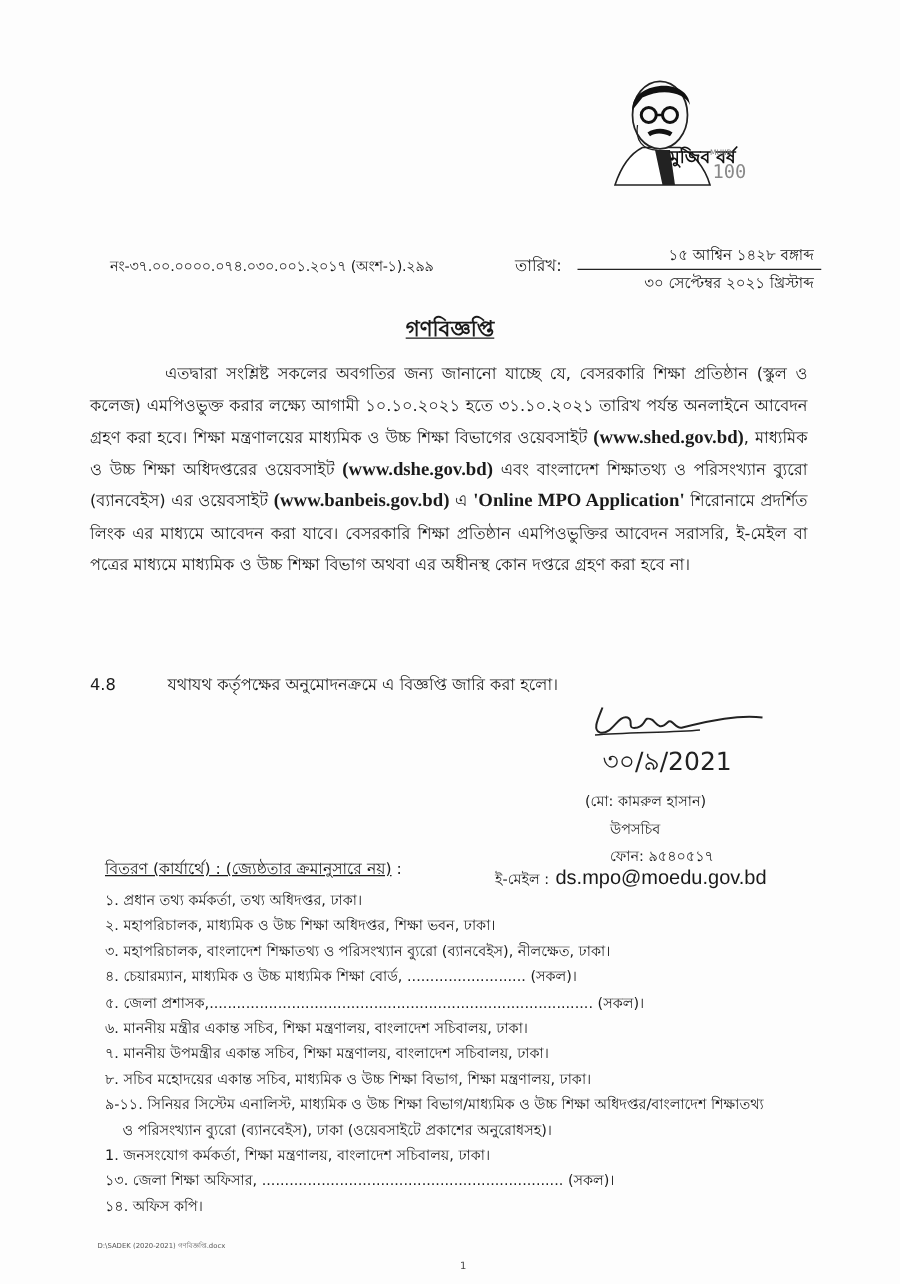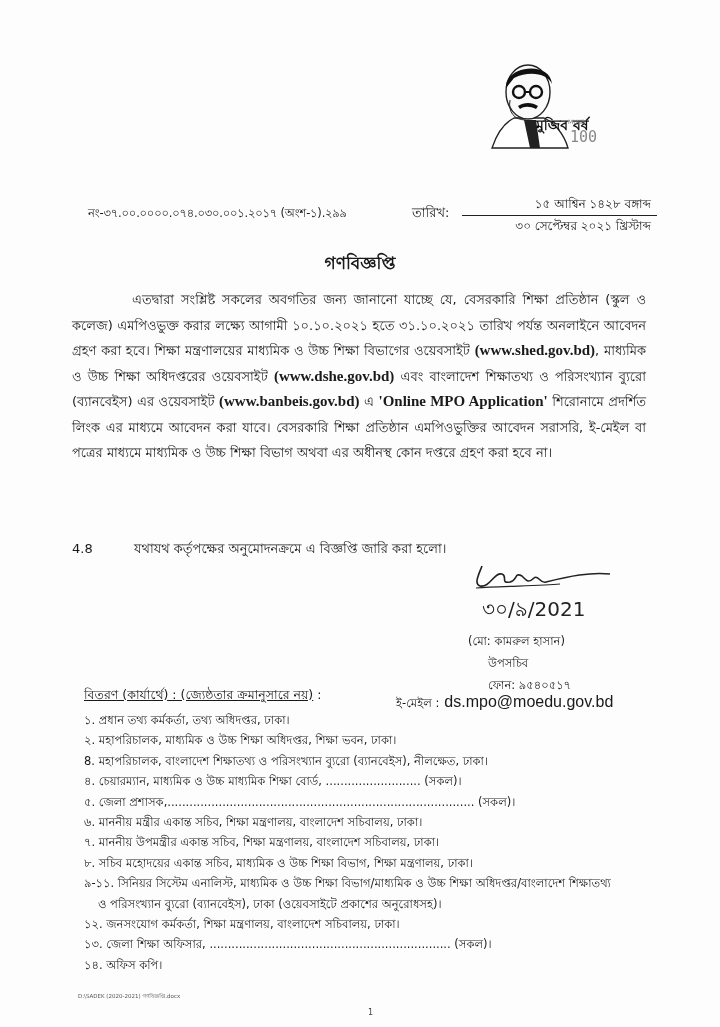--- a/index.html
+++ b/index.html
@@ -11,21 +11,21 @@
     .hdr { position: absolute; left: 210px; top: 50px; width: 300px; text-align: center; }
     .hdr .line { font-size: 13.5px; line-height: 25px; white-space: nowrap; }
     .hdr .url { font-family: "Liberation Serif", serif; font-size: 17px; text-decoration: underline; line-height: 24px; }
     .logo { position: absolute; left: 470px; top: 60px; width: 140px; height: 90px; }
     .memo { position: absolute; left: 88px; top: 205px; font-size: 11.5px; letter-spacing: -0.2px; white-space: nowrap; }
     .date-label { position: absolute; left: 412px; top: 203px; font-size: 13px; }
     .date-box { position: absolute; left: 462px; top: 196px; width: 195px; text-align: right; }
     .date-box .d1 { font-size: 12px; line-height: 16px; padding-bottom: 3px; border-bottom: 1px solid #222; padding-right: 6px; }
     .date-box .d2 { font-size: 12px; line-height: 17px; padding-top: 2px; padding-right: 6px; }
     .title { position: absolute; left: 0; right: 0; top: 250px; text-align: center; }
-    .title span { font-size: 17px; font-weight: bold; }
+    .title span { font-size: 17px; font-weight: bold; text-decoration: underline; }
     .para { position: absolute; left: 72px; width: 574px; font-size: 13px; line-height: 25.5px; text-align: justify; }
     .para b { font-family: "Liberation Serif", serif; font-size: 15px; }
     .p1 { top: 287px; text-indent: 60px; }
     .p2 { top: 452px; }
     .p3 { top: 536px; }
     .num { display: inline-block; width: 62px; }
     .sig { position: absolute; left: 460px; top: 558px; width: 200px; height: 70px; }
     .signer { position: absolute; left: 468px; top: 630px; font-size: 11.5px; line-height: 22px; }
     .signer .name { margin-left: 0; }
     .signer .desig { margin-left: 20px; }
@@ -96,28 +96,28 @@
   <div class="email-row">
     <span class="lbl">ই-মেইল :</span>
     <span class="val">ds.mpo@moedu.gov.bd</span>
   </div>
 
   <div class="dist-title"><span class="u">বিতরণ (কার্যার্থে) : (জ্যেষ্ঠতার ক্রমানুসারে নয়)</span><span> :</span></div>
 
   <div class="dist">
     <div class="item">১. প্রধান তথ্য কর্মকর্তা, তথ্য অধিদপ্তর, ঢাকা।</div>
     <div class="item">২. মহাপরিচালক, মাধ্যমিক ও উচ্চ শিক্ষা অধিদপ্তর, শিক্ষা ভবন, ঢাকা।</div>
-    <div class="item">8. মহাপরিচালক, বাংলাদেশ শিক্ষাতথ্য ও পরিসংখ্যান ব্যুরো (ব্যানবেইস), নীলক্ষেত, ঢাকা।</div>
+    <div class="item">৩. মহাপরিচালক, বাংলাদেশ শিক্ষাতথ্য ও পরিসংখ্যান ব্যুরো (ব্যানবেইস), নীলক্ষেত, ঢাকা।</div>
     <div class="item">৪. চেয়ারম্যান, মাধ্যমিক ও উচ্চ মাধ্যমিক শিক্ষা বোর্ড, .......................... (সকল)।</div>
     <div class="item">৫. জেলা প্রশাসক,.................................................................................... (সকল)।</div>
     <div class="item">৬. মাননীয় মন্ত্রীর একান্ত সচিব, শিক্ষা মন্ত্রণালয়, বাংলাদেশ সচিবালয়, ঢাকা।</div>
     <div class="item">৭. মাননীয় উপমন্ত্রীর একান্ত সচিব, শিক্ষা মন্ত্রণালয়, বাংলাদেশ সচিবালয়, ঢাকা।</div>
     <div class="item">৮. সচিব মহোদয়ের একান্ত সচিব, মাধ্যমিক ও উচ্চ শিক্ষা বিভাগ, শিক্ষা মন্ত্রণালয়, ঢাকা।</div>
     <div class="item">৯-১১. সিনিয়র সিস্টেম এনালিস্ট, মাধ্যমিক ও উচ্চ শিক্ষা বিভাগ/মাধ্যমিক ও উচ্চ শিক্ষা অধিদপ্তর/বাংলাদেশ শিক্ষাতথ্য</div>
     <div class="item indent">ও পরিসংখ্যান ব্যুরো (ব্যানবেইস), ঢাকা (ওয়েবসাইটে প্রকাশের অনুরোধসহ)।</div>
-    <div class="item">১২. জনসংযোগ কর্মকর্তা, শিক্ষা মন্ত্রণালয়, বাংলাদেশ সচিবালয়, ঢাকা।</div>
+    <div class="item">1. জনসংযোগ কর্মকর্তা, শিক্ষা মন্ত্রণালয়, বাংলাদেশ সচিবালয়, ঢাকা।</div>
     <div class="item">১৩. জেলা শিক্ষা অফিসার, .................................................................. (সকল)।</div>
     <div class="item">১৪. অফিস কপি।</div>
   </div>
 
   <div class="footer-path">D:\SADEK (2020-2021) গণবিজ্ঞপ্তি.docx</div>
   <div class="page-num">1</div>
 </div>
 
 </body></html>

